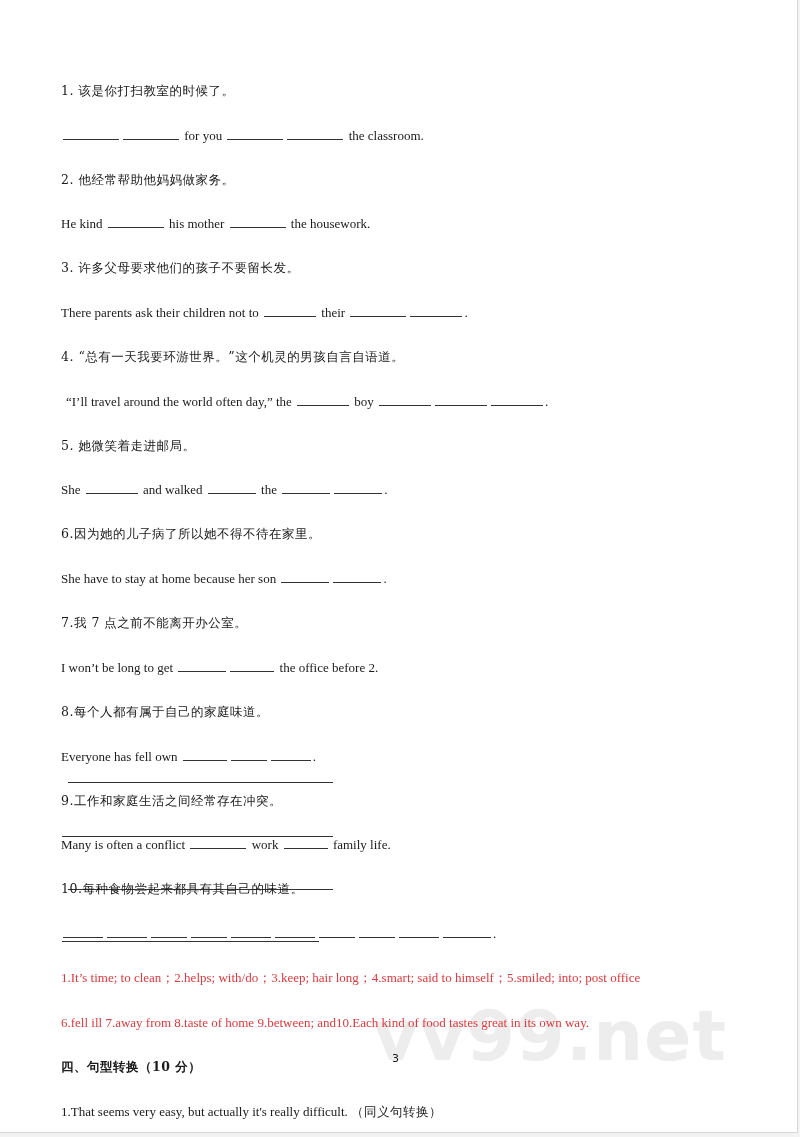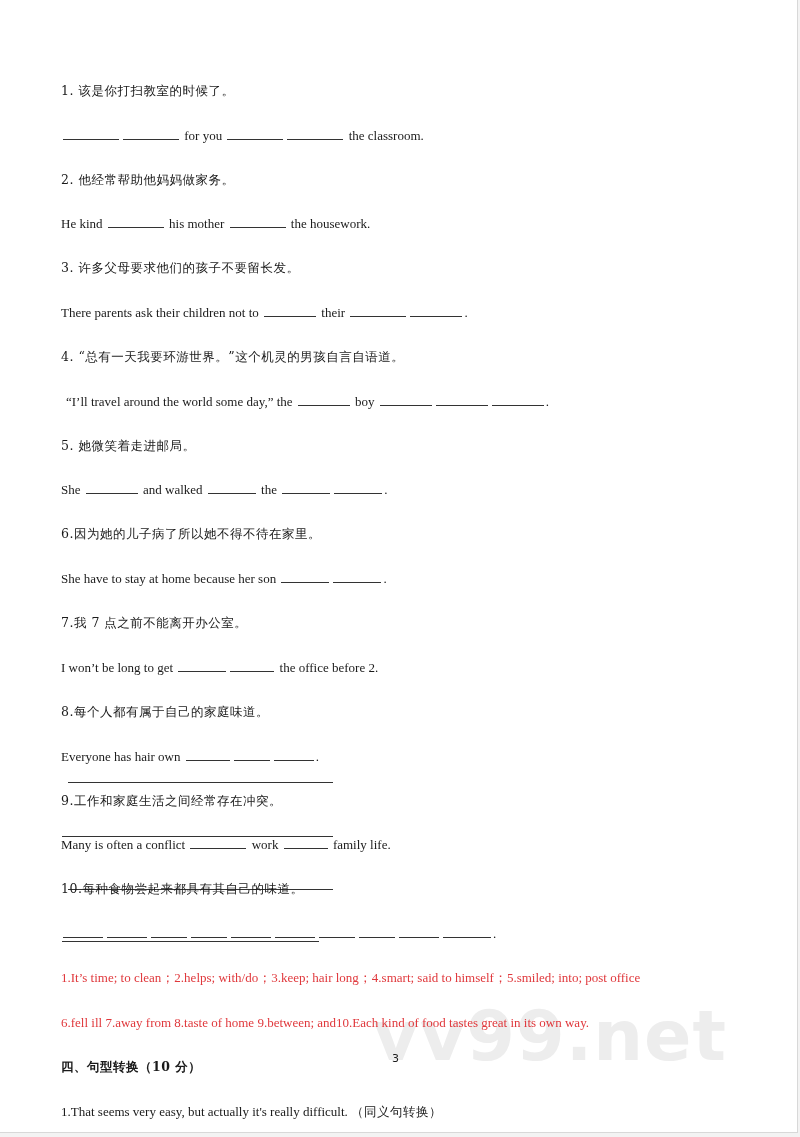--- a/index.html
+++ b/index.html
@@ -58,21 +58,21 @@
   <div class="line cn z" style="top:187px">3. 许多父母要求他们的孩子不要留长发。</div>
   <div class="line z" style="top:214px">
     <span>There parents ask their children not to</span>
     <span class="blank w52"></span>
     <span>their</span>
     <span class="blank w56"></span><span class="blank w52"></span><span>.</span>
   </div>
 
   <div class="line cn z" style="top:240px">4. “总有一天我要环游世界。”这个机灵的男孩自言自语道。</div>
   <div class="line z" style="top:267px; left:66px">
-    <span>“I’ll travel around the world some day,” the</span>
+    <span>“I’ll travel around the world often day,” the</span>
     <span class="blank w52"></span>
     <span>boy</span>
     <span class="blank w52"></span><span class="blank w52"></span><span class="blank w52"></span><span>.</span>
   </div>
 
   <div class="line cn z" style="top:293px">5. 她微笑着走进邮局。</div>
   <div class="line z" style="top:319px">
     <span>She</span>
     <span class="blank w52"></span>
     <span>and walked</span>
@@ -89,21 +89,21 @@
 
   <div class="line cn z" style="top:398px">7.我 7 点之前不能离开办公室。</div>
   <div class="line z" style="top:425px">
     <span>I won’t be long to get</span>
     <span class="blank w48"></span><span class="blank w44"></span>
     <span>the office before 2.</span>
   </div>
 
   <div class="line cn z" style="top:451px">8.每个人都有属于自己的家庭味道。</div>
   <div class="line z" style="top:478px">
-    <span>Everyone has hair own</span>
+    <span>Everyone has fell own</span>
     <span class="blank w44"></span><span class="blank w36"></span><span class="blank w40"></span><span>.</span>
   </div>
 
   <div class="line cn z" style="top:504px">9.工作和家庭生活之间经常存在冲突。</div>
   <div class="line z" style="top:530px">
     <span>Many is often a conflict</span>
     <span class="blank w56"></span>
     <span>work</span>
     <span class="blank w44"></span>
     <span>family life.</span>

